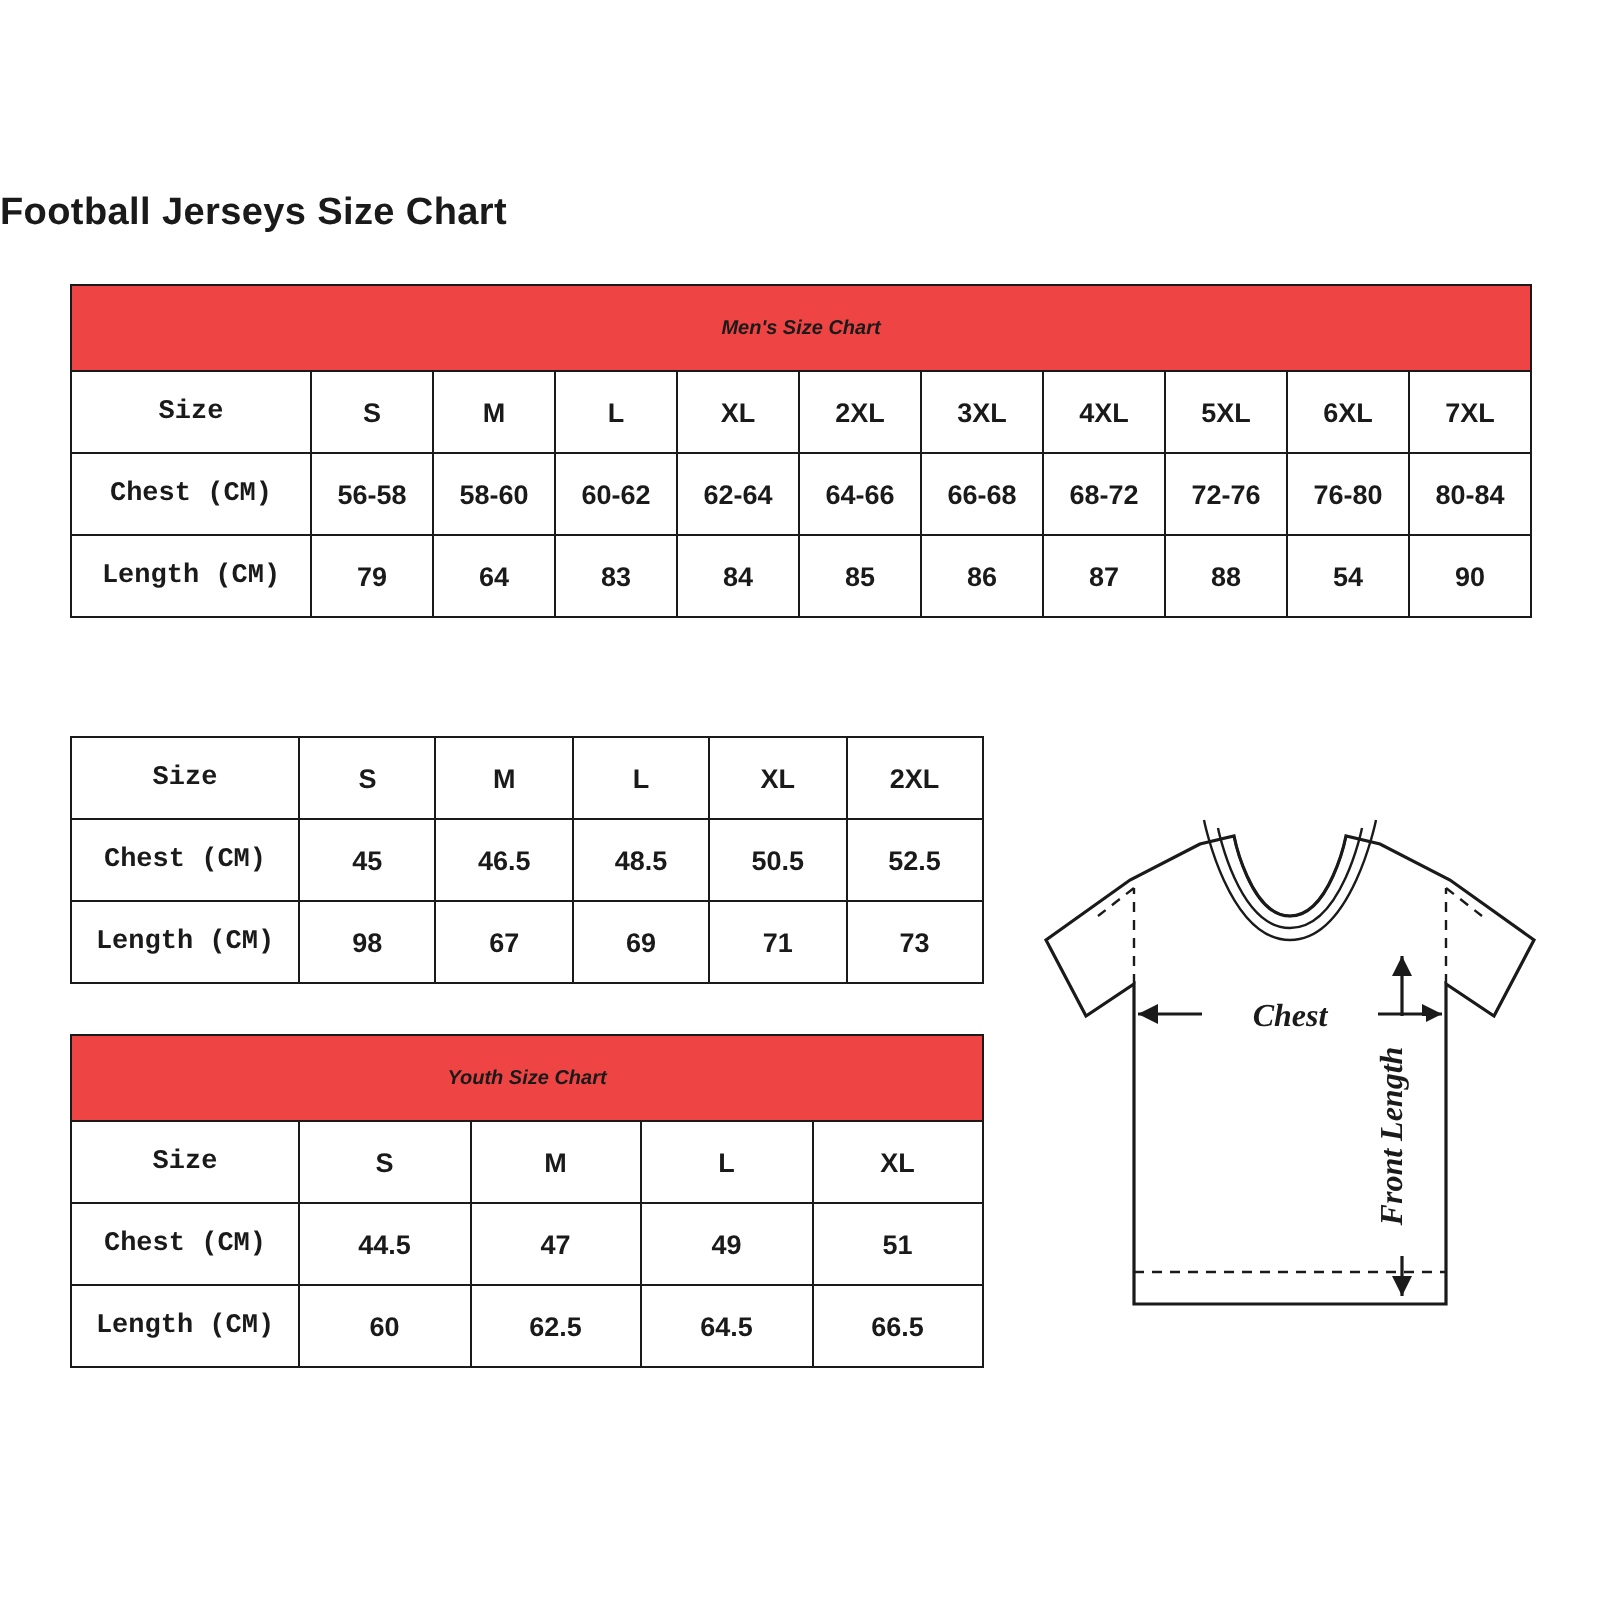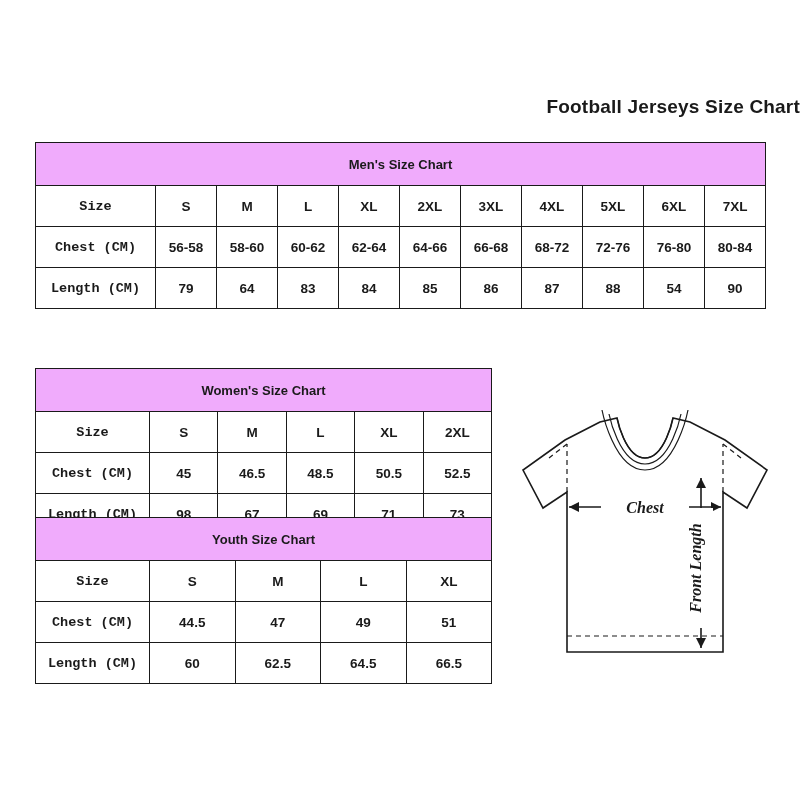--- a/index.html
+++ b/index.html
@@ -13,21 +13,21 @@
     font-family: "Liberation Sans", sans-serif;
     color: #1a1a1a;
     position: relative;
     overflow: hidden;
   }
   #page-title {
     position: absolute;
     top: 96px;
     left: 0;
     width: 800px;
-    text-align: right;
+    text-align: left;
     font-size: 19px;
     font-weight: bold;
     letter-spacing: 0.2px;
   }
 
   table.size-table {
     border-collapse: collapse;
     position: absolute;
     table-layout: fixed;
   }
@@ -37,24 +37,25 @@
     text-align: center;
     vertical-align: middle;
     font-size: 13.5px;
     font-weight: bold;
     padding: 0;
     height: 40px;
     background: #ffffff;
     white-space: nowrap;
   }
   table.size-table .section-header {
-    background: #f0abfc;
-    font-size: 13px;
+    background: #ef4444;
+    font-size: 10px;
     font-weight: bold;
     height: 42px;
+    font-style: italic;
   }
   table.size-table td.row-label {
     font-size: 13.5px;
     font-weight: bold;
     font-family: Liberation Mono, monospace;
   }
 
   
   #mens-table {
     top: 142px;
@@ -170,23 +171,20 @@
   <colgroup>
     <col class="label-col">
     <col class="data-col">
       <col class="data-col">
       <col class="data-col">
       <col class="data-col">
       <col class="data-col">
   </colgroup>
   <tbody>
     <tr>
-      <td class="section-header" colspan="6">Women's Size Chart</td>
-    </tr>
-    <tr>
       <td class="row-label">Size</td>
       <td>S</td>
       <td>M</td>
       <td>L</td>
       <td>XL</td>
       <td>2XL</td>
     </tr>
     <tr>
       <td class="row-label">Chest (CM)</td>
       <td>45</td>

